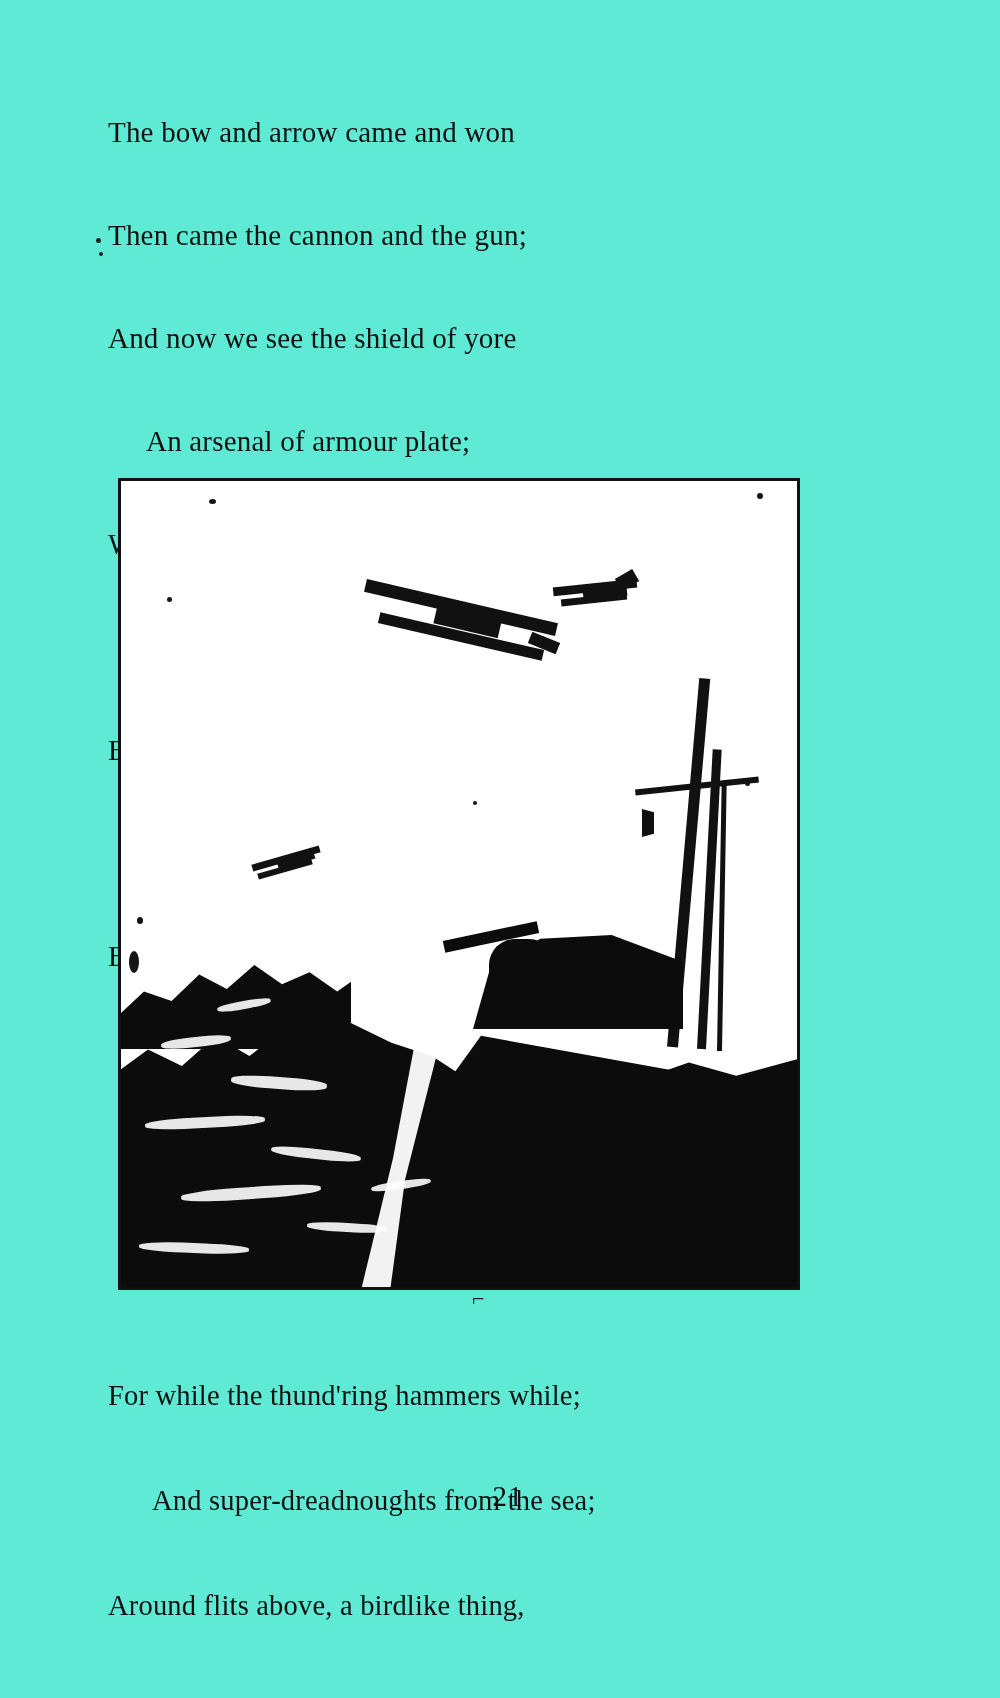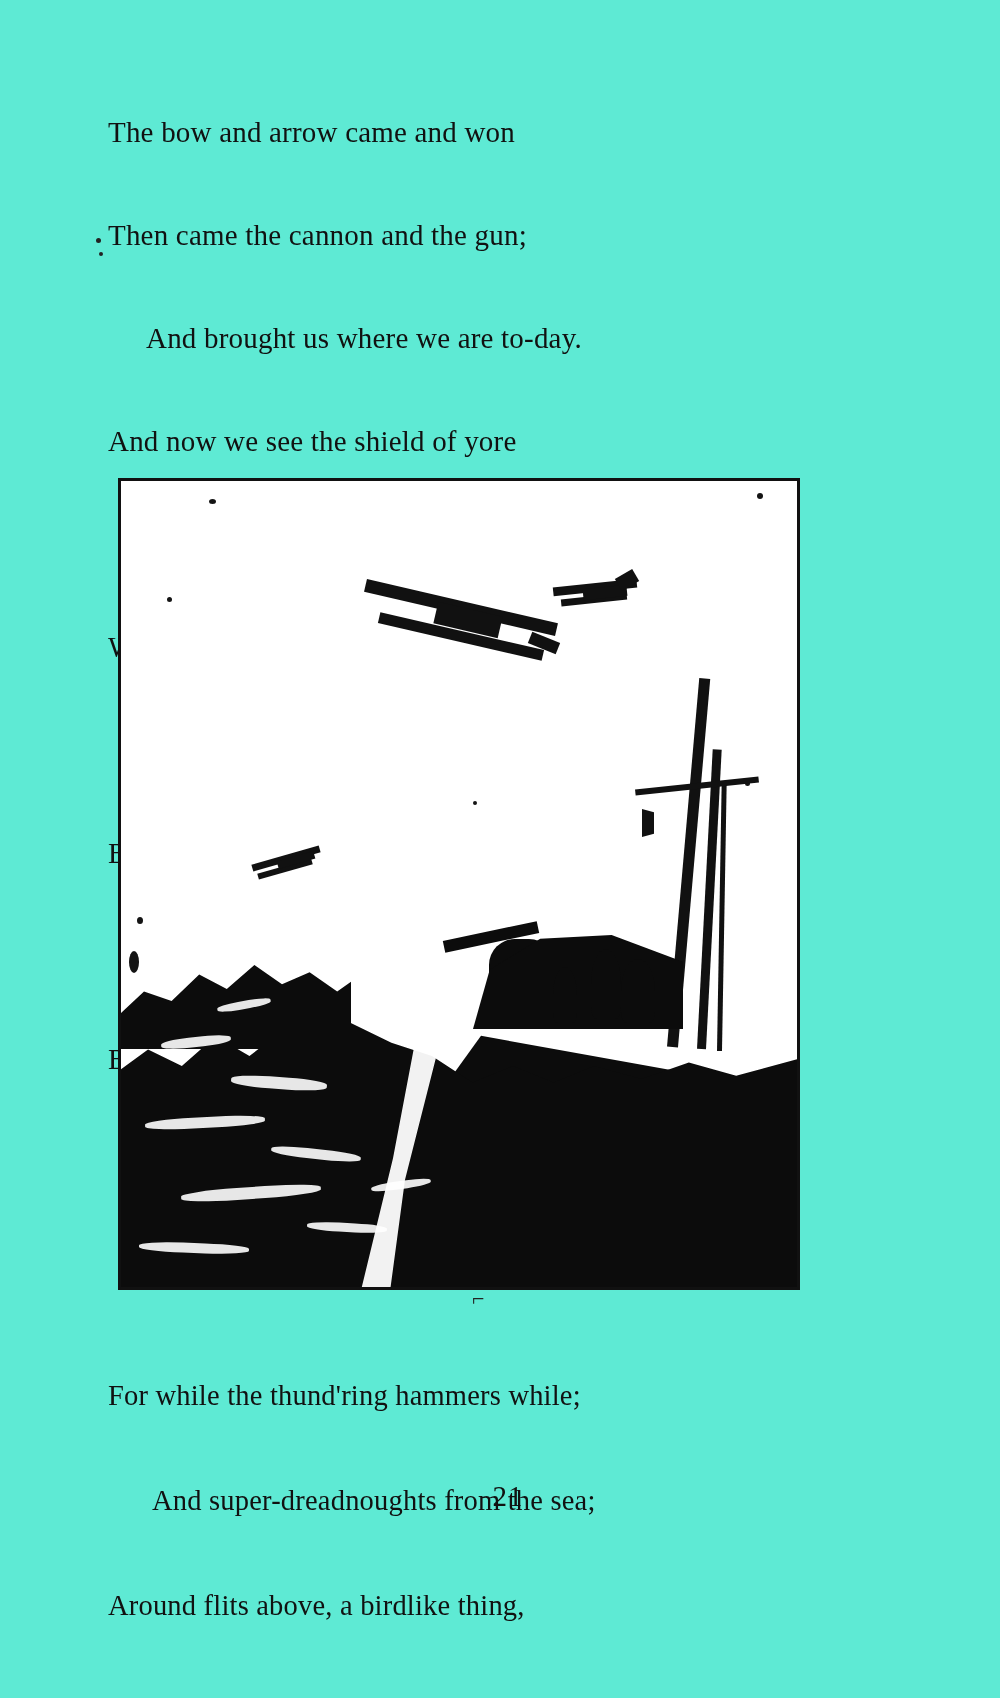--- a/index.html
+++ b/index.html
@@ -294,21 +294,20 @@
   }
 </style>
 </head>
 <body>
 
 <div class="page">
 
   <div class="verse verse-top">
     <span class="line">The bow and arrow came and won</span>
     <span class="line">Then came the cannon and the gun;</span>
-    <span class="line indent">And brought us where we are to-day.</span>
     <span class="line">And now we see the shield of yore</span>
     <span class="line indent">An arsenal of armour plate;</span>
     <span class="line">With crew a thousand men or more;</span>
     <span class="line indent">And guns a hundred tons in weight.</span>
     <span class="line">Beneath our seas dart submarines,</span>
     <span class="line indent">Around the world and back again.</span>
     <span class="line">But every marvel only means</span>
     <span class="line indent">Some greater triumph of the brain.</span>
   </div>
 

